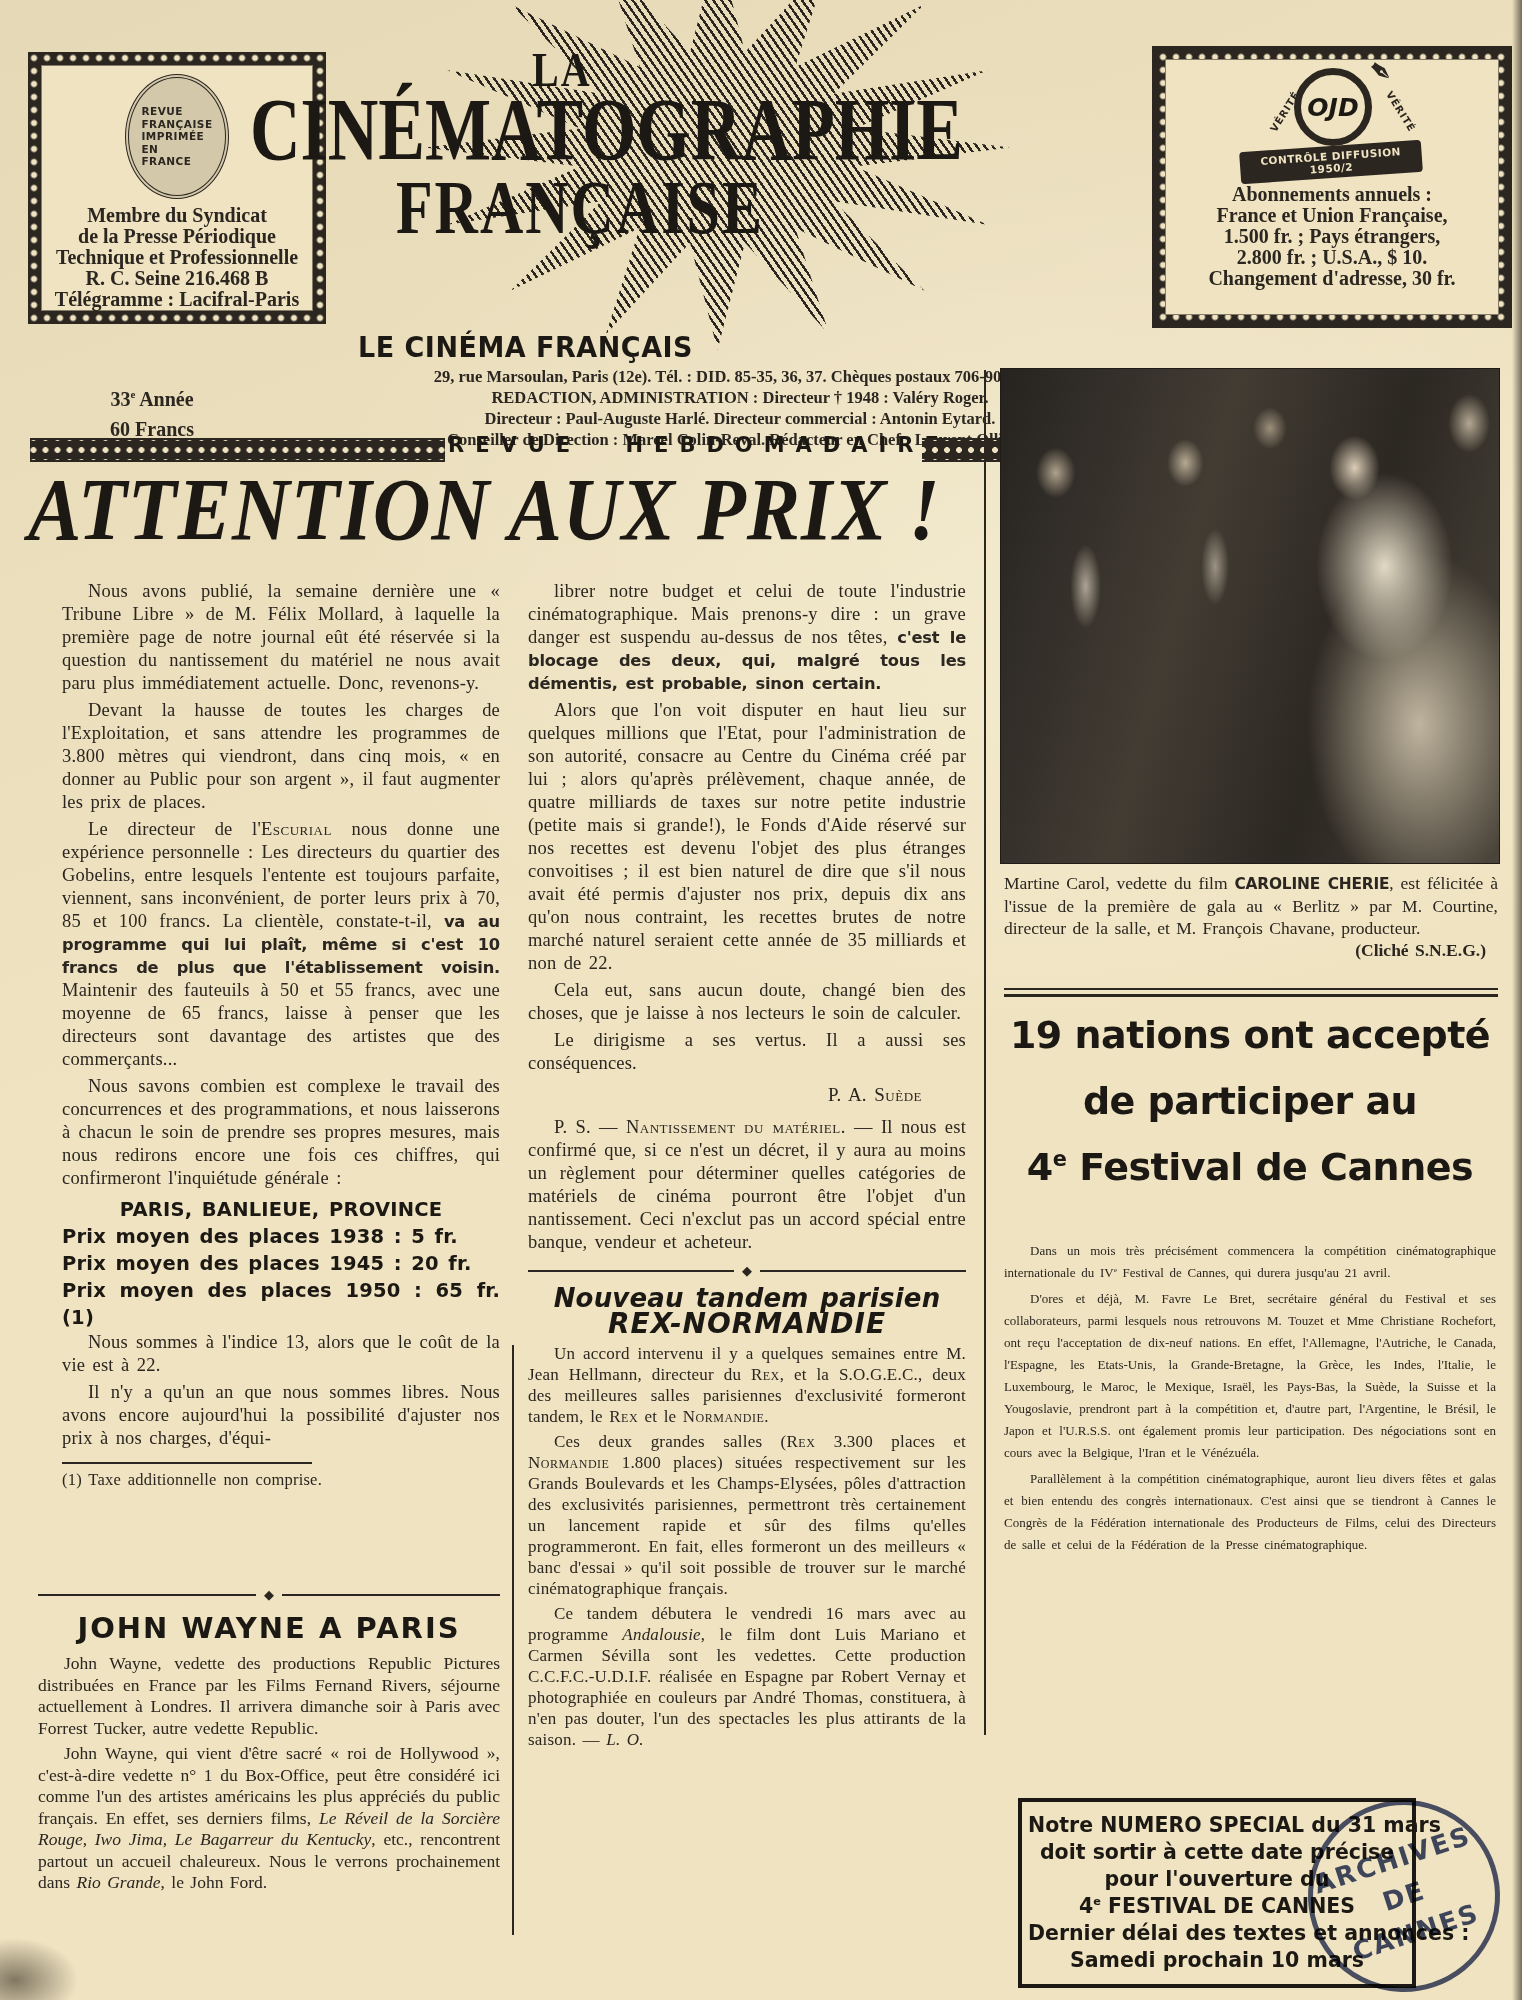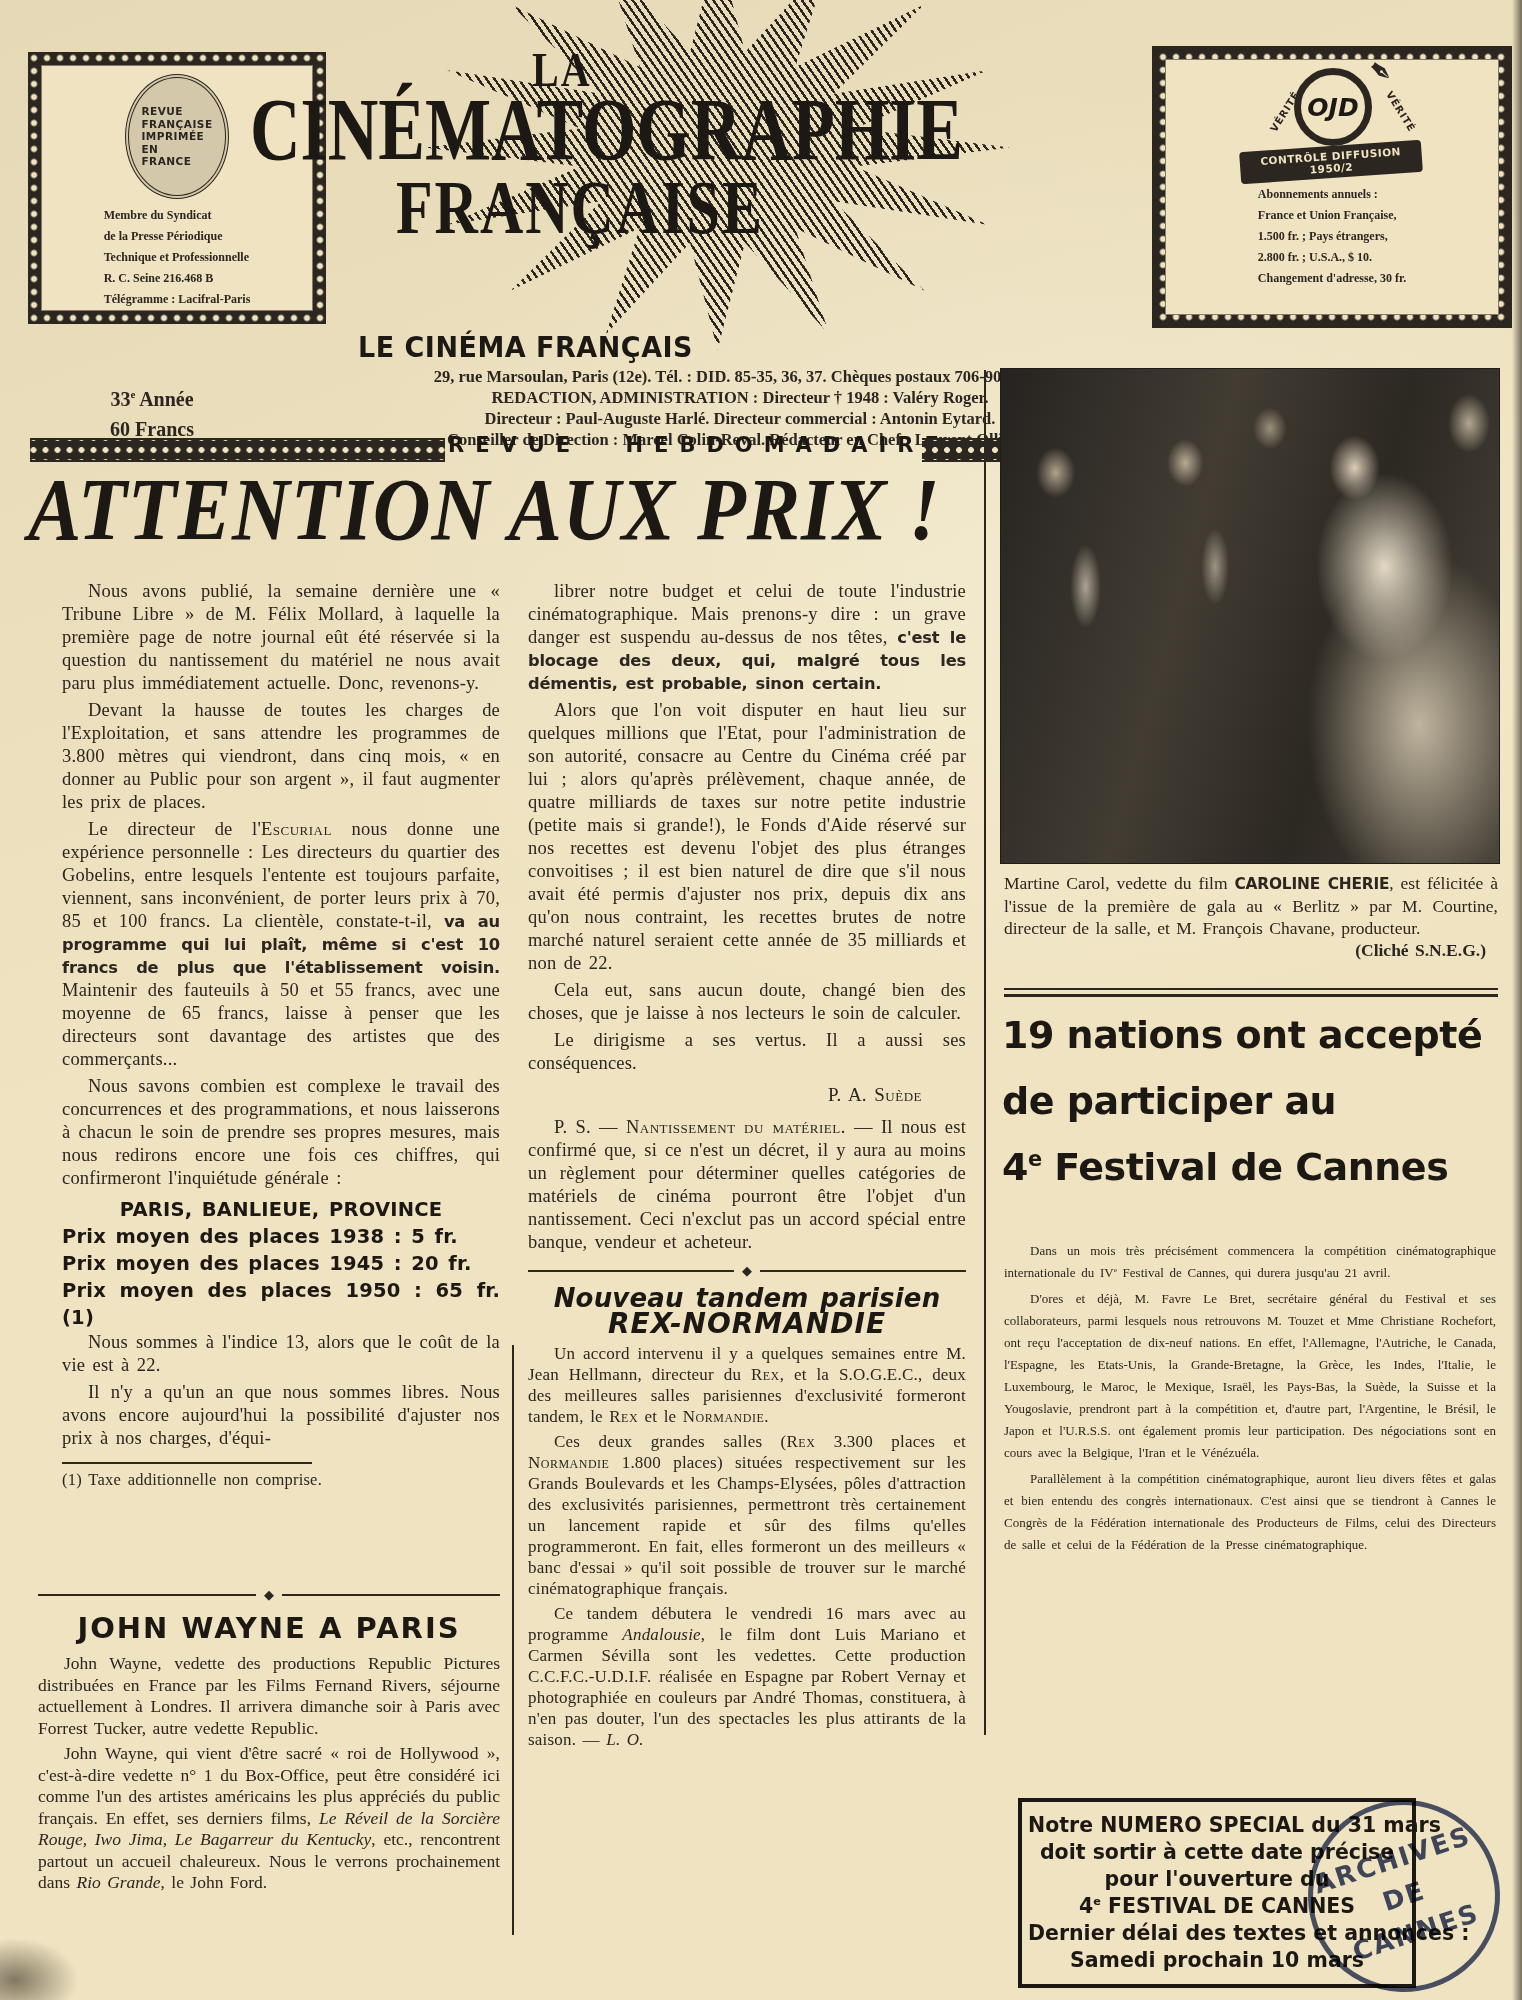--- a/index.html
+++ b/index.html
@@ -36,21 +36,21 @@
     background-image:radial-gradient(circle, var(--paper) 2.8px, transparent 3.4px);
     background-size:13px 13px;background-position:center;}
   .frame-in{background:var(--paper);width:100%;height:100%;box-sizing:border-box;
     border:1px solid rgba(43,38,32,.55);display:flex;flex-direction:column;align-items:center;justify-content:flex-start;}
   
   #leftbox{left:28px;top:52px;width:298px;height:272px;}
   .seal{width:96px;height:122px;border:4px double var(--ink);border-radius:50%;
     background:rgba(43,38,32,.14);margin:8px auto 6px;display:flex;flex-direction:column;
     align-items:center;justify-content:center;}
   .seal-line{font-family:var(--sans);font-weight:700;font-size:10.5px;line-height:12.5px;letter-spacing:.5px;}
-  .mast-line{font-weight:700;font-size:12px;line-height:21px;text-align:left;white-space:nowrap;}
+  .mast-line{font-weight:700;font-size:20px;line-height:21px;text-align:center;white-space:nowrap;}
   #star{left:425px;top:-55px;width:585px;height:405px;
     background:repeating-linear-gradient(55deg, var(--ink) 0 2.4px, transparent 2.4px 6.6px);
     clip-path:polygon(100% 50%,73.5% 54.7%,96.2% 69.1%,69.9% 63.3%,85.4% 85.4%,63.3% 69.9%,69.1% 96.2%,54.7% 73.5%,50% 100%,45.3% 73.5%,30.9% 96.2%,36.7% 69.9%,14.6% 85.4%,30.1% 63.3%,3.8% 69.1%,26.5% 54.7%,0% 50%,26.5% 45.3%,3.8% 30.9%,30.1% 36.7%,14.6% 14.6%,36.7% 30.1%,30.9% 3.8%,45.3% 26.5%,50% 0%,54.7% 26.5%,69.1% 3.8%,63.3% 30.1%,85.4% 14.6%,69.9% 36.7%,96.2% 30.9%,73.5% 45.3%);
   }
   .mast-title{font-family:var(--serif);font-weight:700;color:var(--ink-strong);
     transform-origin:top center;white-space:nowrap;}
   #t-la{left:532px;top:42px;font-size:40px;transform:scaleY(1.2);letter-spacing:2px;}
   #t-l1{left:250px;top:78px;width:660px;text-align:center;font-size:70px;transform:scaleY(1.28);letter-spacing:0px;}
   #t-l2{left:250px;top:164px;width:660px;text-align:center;font-size:60px;transform:scaleY(1.28);letter-spacing:2px;}
   #rightbox{left:1152px;top:46px;width:360px;height:282px;}
@@ -121,21 +121,21 @@
       radial-gradient(24px 30px at 54% 12%, rgba(188,173,148,.75), rgba(188,173,148,0) 70%),
       radial-gradient(30px 42px at 94% 11%, rgba(200,188,164,.85), rgba(200,188,164,0) 70%),
       radial-gradient(22px 60px at 17% 44%, rgba(222,212,192,.7), rgba(222,212,192,0) 70%),
       radial-gradient(20px 55px at 43% 40%, rgba(218,208,188,.6), rgba(218,208,188,0) 70%),
       linear-gradient(105deg, #262320 0%, #423c33 38%, #2c2822 66%, #4a443a 100%);
   }
   #caption{left:1004px;top:872px;width:494px;font-size:17.5px;line-height:22px;text-align:justify;word-spacing:2px;}
   .credit{text-align:right;font-weight:700;padding-right:12px;}
   #caprule{left:1004px;top:988px;width:494px;height:4px;border-top:2px solid var(--ink);border-bottom:3px solid var(--ink);}
   
-  #festh{left:1002px;top:1002px;width:496px;}
+  #festh{left:1002px;top:1002px;width:496px;text-align:center;}
   .fest-h-line{font-family:var(--sans);font-weight:700;font-size:38px;line-height:66px;
     letter-spacing:-.5px;color:var(--ink-strong);white-space:nowrap;}
   #festbody{left:1004px;top:1240px;width:492px;height:556px;overflow:hidden;}
   .bt-f{font-size:13px;line-height:22px;text-align:justify;word-spacing:2.5px;}
   
   #notice{left:1018px;top:1798px;width:398px;border:4px solid var(--ink-strong);
     box-sizing:border-box;padding:10px 6px;text-align:center;background:transparent;}
   .notice-line{font-family:var(--sans);font-weight:700;font-size:20.5px;line-height:27px;
     color:var(--ink-strong);white-space:nowrap;}
   

